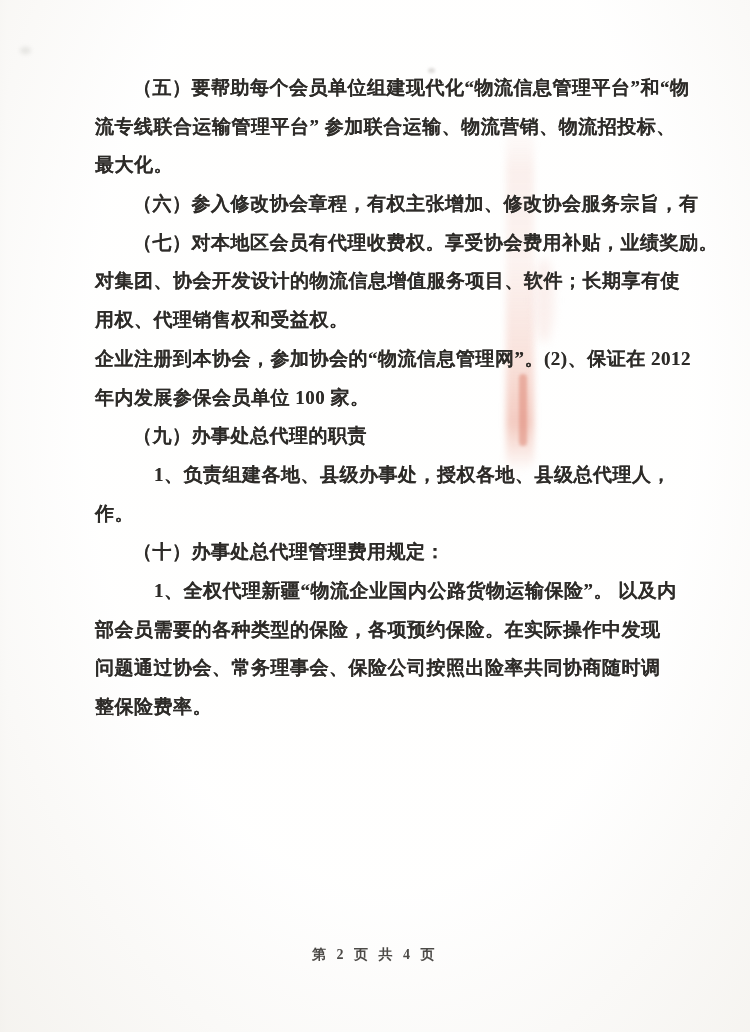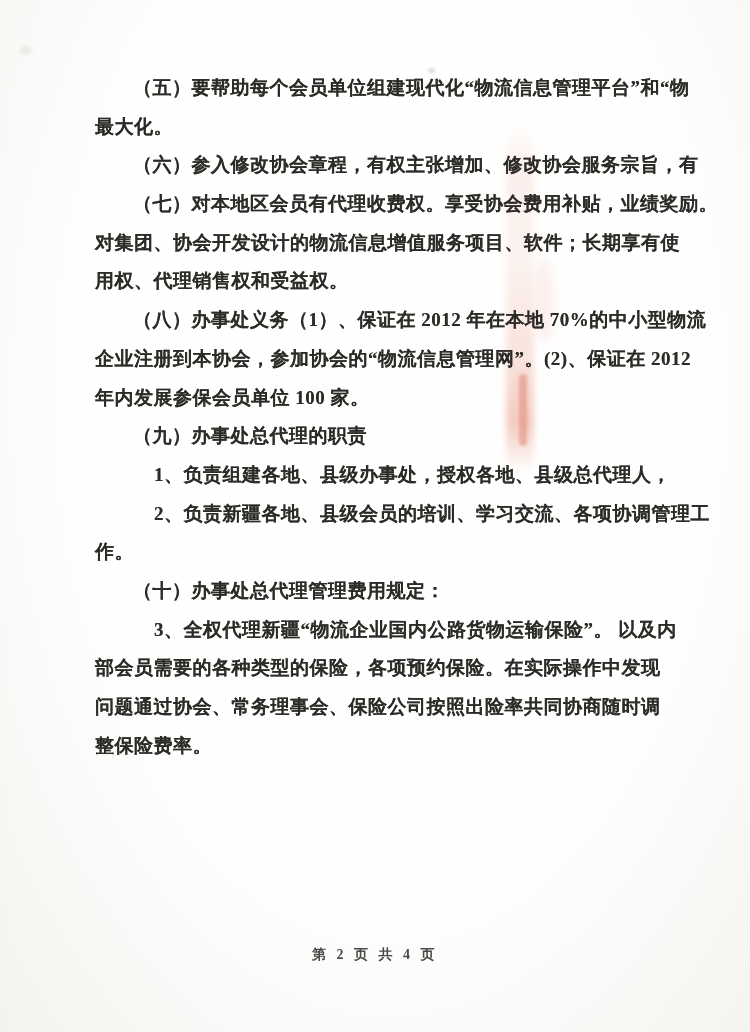--- a/index.html
+++ b/index.html
@@ -114,33 +114,32 @@
 
 <div class="page">
   <div class="speck-a"></div>
   <div class="speck-b"></div>
   <div class="streak-band"></div>
   <div class="streak-blotch"></div>
   <div class="streak-line"></div>
 
   <div class="body-text">
       <div class="line ind-para">（五）要帮助每个会员单位组建现代化“物流信息管理平台”和“物</div>
+      <div class="line">流专线联合运输管理平台” 参加联合运输、物流营销、物流招投标、</div>
       <div class="line">最大化。</div>
       <div class="line ind-para">（六）参入修改协会章程，有权主张增加、修改协会服务宗旨，有</div>
       <div class="line ind-para">（七）对本地区会员有代理收费权。享受协会费用补贴，业绩奖励。</div>
       <div class="line">对集团、协会开发设计的物流信息增值服务项目、软件；长期享有使</div>
       <div class="line">用权、代理销售权和受益权。</div>
-      <div class="line ind-para">（八）办事处义务（1）、保证在 2012 年在本地 70%的中小型物流</div>
       <div class="line">企业注册到本协会，参加协会的“物流信息管理网”。(2)、保证在 2012</div>
       <div class="line">年内发展参保会员单位 100 家。</div>
       <div class="line ind-para">（九）办事处总代理的职责</div>
       <div class="line ind-item">1、负责组建各地、县级办事处，授权各地、县级总代理人，</div>
-      <div class="line ind-item">2、负责新疆各地、县级会员的培训、学习交流、各项协调管理工</div>
       <div class="line">作。</div>
       <div class="line ind-para">（十）办事处总代理管理费用规定：</div>
-      <div class="line ind-item">3、全权代理新疆“物流企业国内公路货物运输保险”。 以及内</div>
+      <div class="line ind-item">1、全权代理新疆“物流企业国内公路货物运输保险”。 以及内</div>
       <div class="line">部会员需要的各种类型的保险，各项预约保险。在实际操作中发现</div>
       <div class="line">问题通过协会、常务理事会、保险公司按照出险率共同协商随时调</div>
       <div class="line">整保险费率。</div>
     </div>
 
   <div class="footer">第 2 页 共 4 页</div>
 </div>
 
 </body></html>

